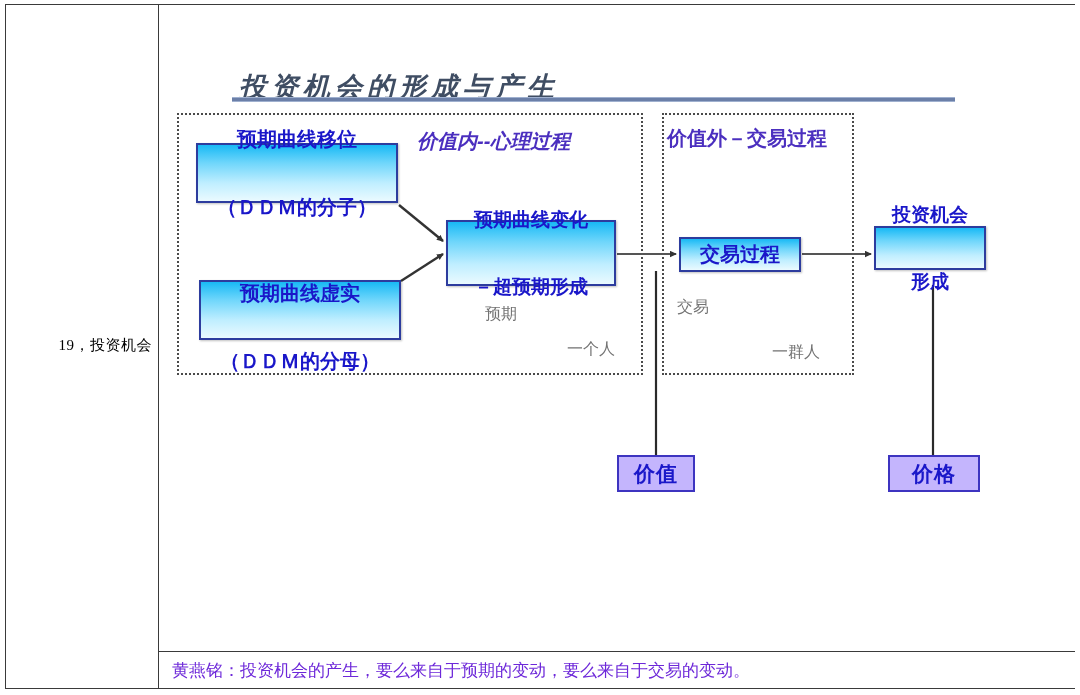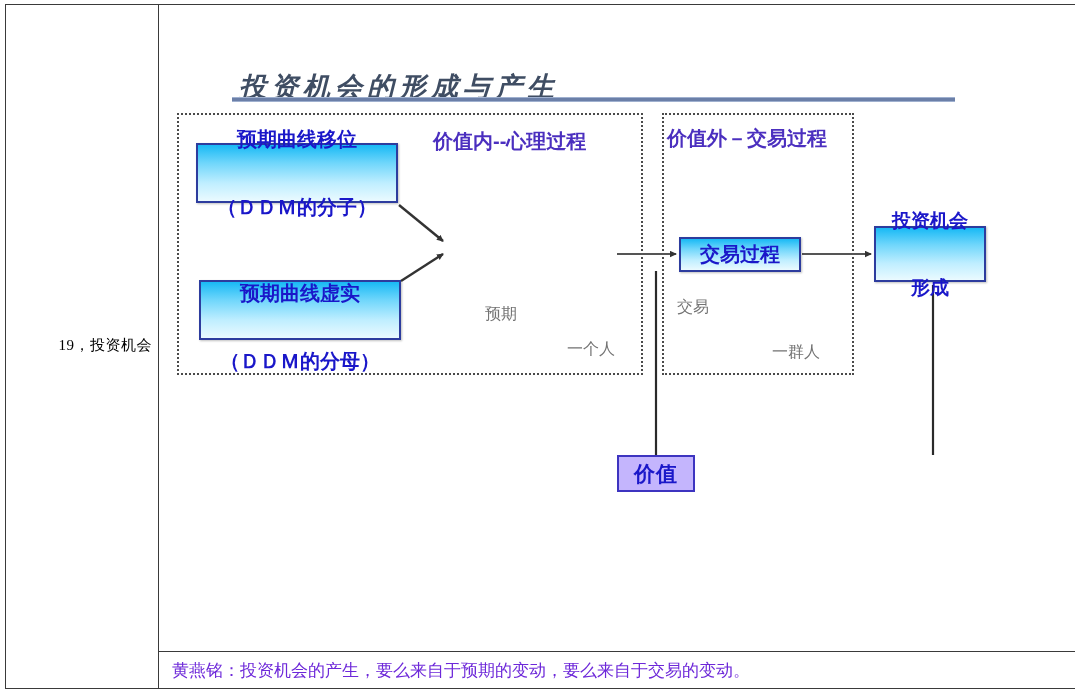--- a/index.html
+++ b/index.html
@@ -115,21 +115,21 @@
 
   .group-title {
     position: absolute;
     font-family: "Liberation Sans", "DejaVu Sans", sans-serif;
     font-weight: bold;
     font-size: 20px;
     color: #4b2fbf;
     white-space: nowrap;
     letter-spacing: 0px;
   }
-  #group-inner-title { left: 433px; top: 128px; }
+  #group-inner-title { left: 417px; top: 128px; font-style: italic; }
   #group-outer-title { left: 667px; top: 125px; }
 
   
   .gbox {
     position: absolute;
     box-sizing: border-box;
     border: 2px solid #2d3c9e;
     background: linear-gradient(to bottom, #18b9f5 0%, #6fd6fb 32%, #bfeeff 68%, #eafaff 100%);
     display: flex;
     flex-direction: column;
@@ -140,21 +140,21 @@
     font-weight: bold;
     color: #1a17c9;
     line-height: 1.12;
     box-shadow: 1px 1px 2px rgba(0,0,0,0.25);
     gap: 46px;
   }
   #box-shift      { left: 196px; top: 143px; width: 202px; height: 60px; font-size: 20px; }
   #box-truth      { left: 199px; top: 280px; width: 202px; height: 60px; font-size: 20px; justify-content: space-between; }
   #box-change     { left: 446px; top: 220px; width: 170px; height: 66px; font-size: 19px; }
   #box-trade      { left: 679px; top: 237px; width: 122px; height: 35px; font-size: 20px; }
-  #box-opp        { left: 874px; top: 226px; width: 112px; height: 56px; font-size: 19px; }
+  #box-opp        { left: 874px; top: 226px; width: 112px; height: 44px; font-size: 19px; }
 
   .gbox .l1, .gbox .l2 { display: block; white-space: nowrap; }
 
   
   .pbox {
     position: absolute;
     box-sizing: border-box;
     border: 2px solid #3d34c0;
     background: #c4b5fd;
     display: flex;
@@ -235,32 +235,39 @@
   <div class="gbox" id="box-shift">
     <span class="l1">预期曲线移位</span>
     <span class="l2">（ＤＤＭ的分子）</span>
   </div>
 
   <div class="gbox" id="box-truth">
     <span class="l1">预期曲线虚实</span>
     <span class="l2">（ＤＤＭ的分母）</span>
   </div>
 
+  <div class="gbox" id="box-change">
+    <span class="l1">预期曲线变化</span>
+    <span class="l2">－超预期形成</span>
+  </div>
 
   <div class="gbox" id="box-trade">
     <span class="l1">交易过程</span>
   </div>
 
   <div class="gbox" id="box-opp">
     <span class="l1">投资机会</span>
     <span class="l2">形成</span>
   </div>
 
   <div class="pbox" id="box-value">
     <span>价值</span>
+  </div>
+  <div class="pbox" id="box-price">
+    <span>价格</span>
   </div>
 
   <div class="annot" id="annot-expect">预期</div>
   <div class="annot" id="annot-one">一个人</div>
   <div class="annot" id="annot-trade">交易</div>
   <div class="annot" id="annot-crowd">一群人</div>
 
   <div class="caption">黄燕铭：投资机会的产生，要么来自于预期的变动，要么来自于交易的变动。</div>
 
 </div>

